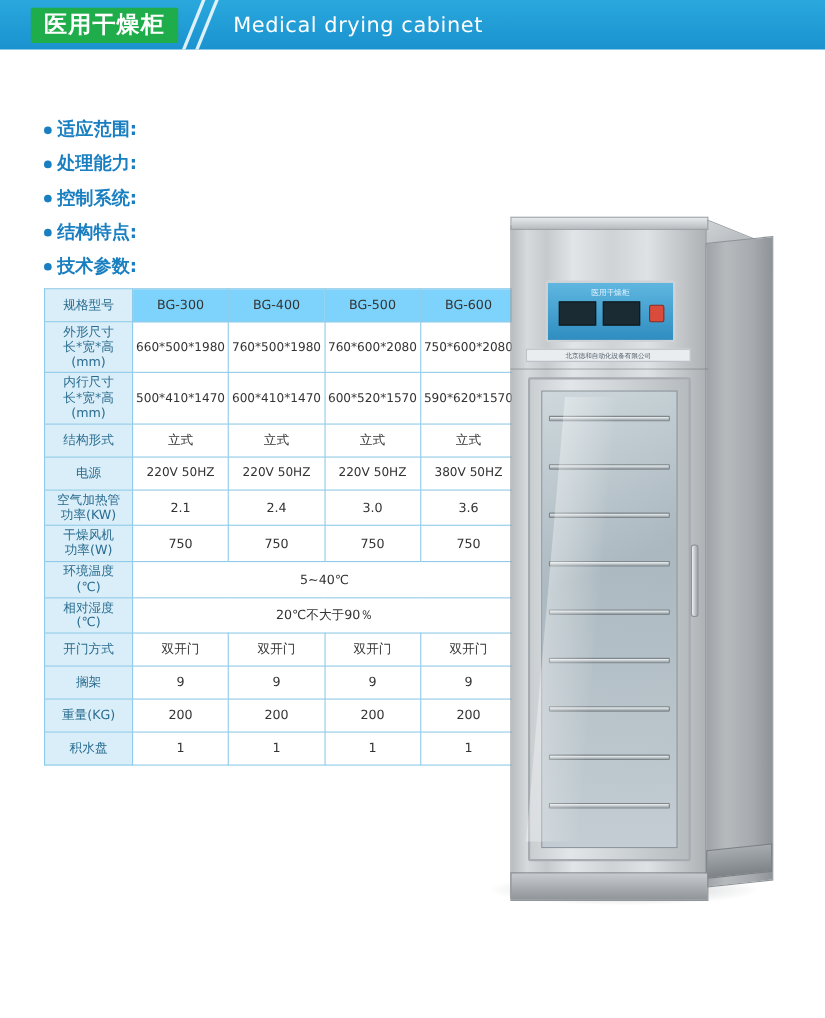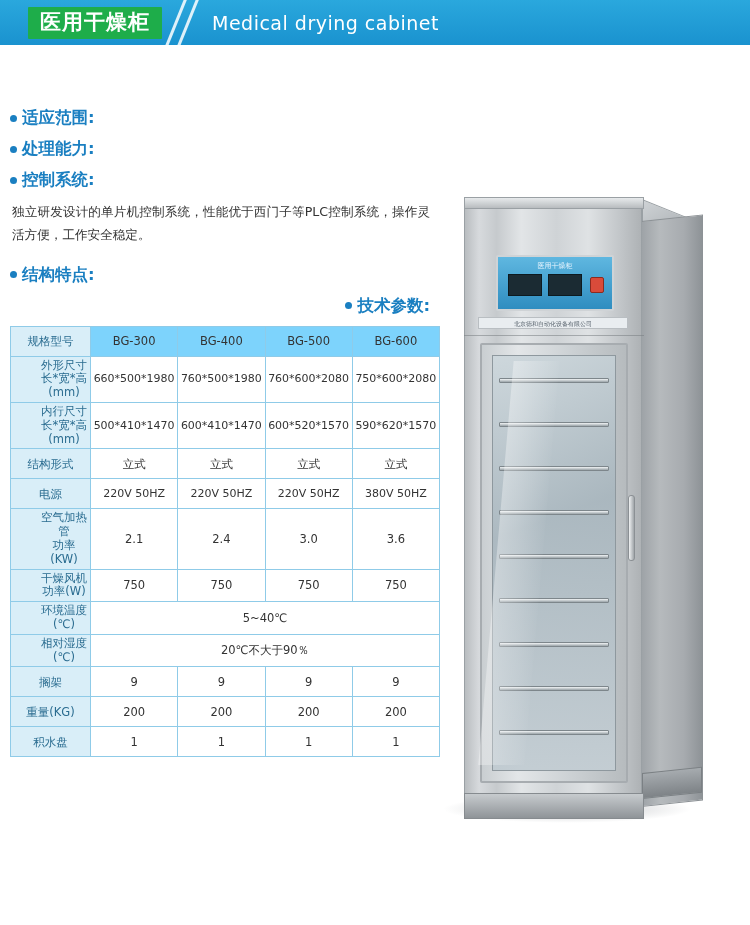--- a/index.html
+++ b/index.html
@@ -88,24 +88,24 @@
     margin-right: 5px;
     flex: none;
   }
   .sec-body {
     font-size: 12.6px;
     line-height: 1.85;
     color: #333;
     margin: 0 0 17px 2px;
     text-align: justify;
   }
-  .sec-block { margin-bottom: 0; }
-
-  
-  .params-title { margin-top: 4px; justify-content: flex-end; }
+  .sec-block { margin-bottom: 0; margin-left: 30px; }
+
+  
+  .params-title { margin-top: 4px; }
   table.params {
     border-collapse: collapse;
     width: 430px;
     margin-left: 0px;
     margin-top: 6px;
     table-layout: fixed;
   }
   table.params td {
     border: 1px solid #8fcbe8;
     text-align: center;
@@ -115,21 +115,21 @@
     height: 30px;
     padding: 2px 1px;
     line-height: 1.25;
   }
   table.params td.rowhead {
     background: #d9eef8;
     color: #2a6c90;
     width: 80px;
     font-size: 11.5px;
   }
-  table.params td.rowhead.tall { line-height: 1.2; padding-left: 28px; }
+  table.params td.rowhead.tall { line-height: 1.2; }
   table.params tr.head td {
     background: #d9eef8;
     color: #2a6c90;
     font-weight: normal;
   }
   table.params tr.head td.model { background: #7dd3fc; color: #333; }
   table.params td.small { font-size: 11px; }
 
   
   .photo {
@@ -318,21 +318,20 @@
         <span class="bullet"></span>
         <span>处理能力:</span>
       </div>
     </div>
 
     <div class="sec-block">
       <div class="sec-title">
         <span class="bullet"></span>
         <span>控制系统:</span>
       </div>
-      <div class="sec-body">独立研发设计的单片机控制系统，性能优于西门子等PLC控制系统，操作灵活方便，工作安全稳定。</div>
     </div>
 
     <div class="sec-block">
       <div class="sec-title">
         <span class="bullet"></span>
         <span>结构特点:</span>
       </div>
     </div>
 
     <div class="sec-block">
@@ -420,20 +419,27 @@
           </tr>
 
           <tr>
             <td class="rowhead tall">
               <span>相对湿度</span><br>
               <span>(℃)</span>
             </td>
             <td colspan="4">20℃不大于90％</td>
           </tr>
 
+          <tr>
+            <td class="rowhead">开门方式</td>
+            <td>双开门</td>
+            <td>双开门</td>
+            <td>双开门</td>
+            <td>双开门</td>
+          </tr>
 
           <tr>
             <td class="rowhead">搁架</td>
             <td>9</td>
             <td>9</td>
             <td>9</td>
             <td>9</td>
           </tr>
 
           <tr>

